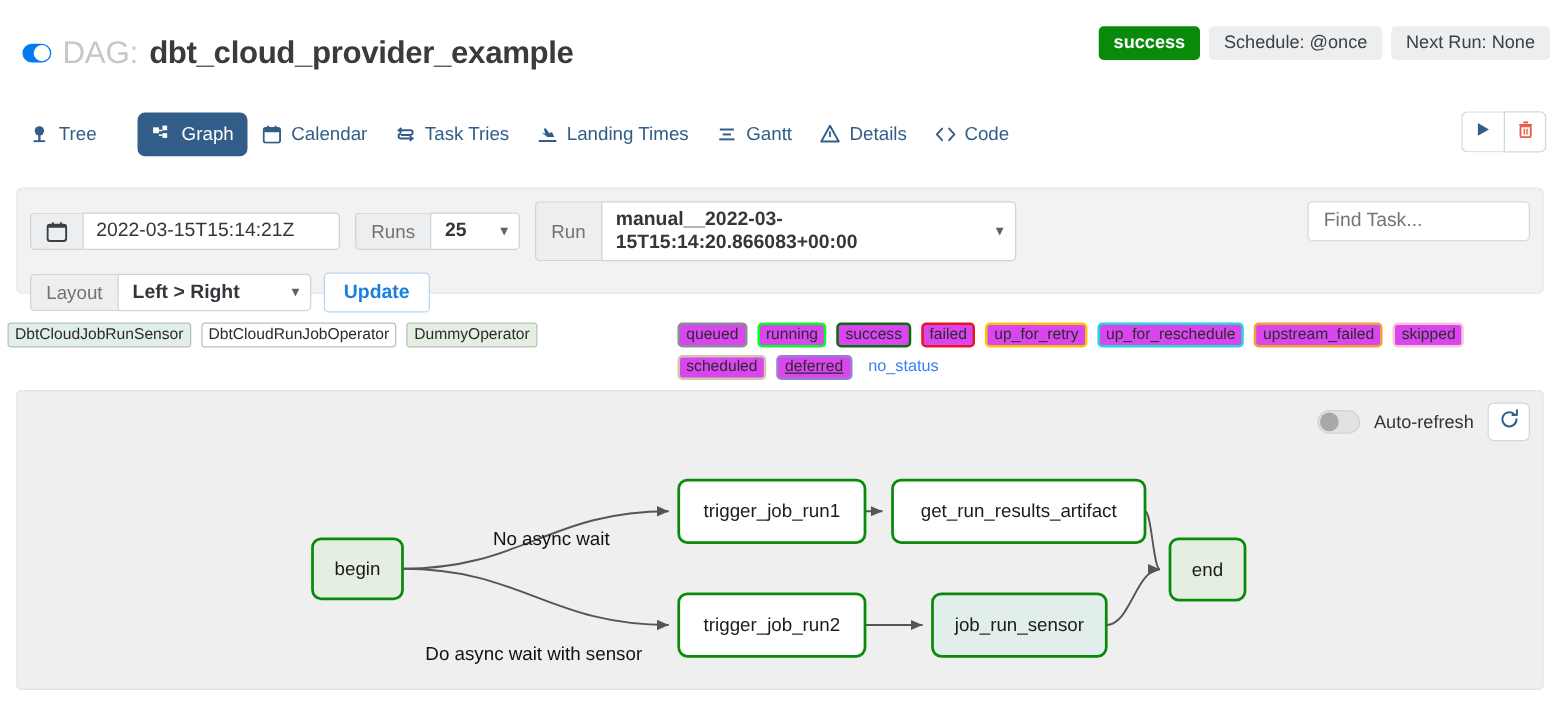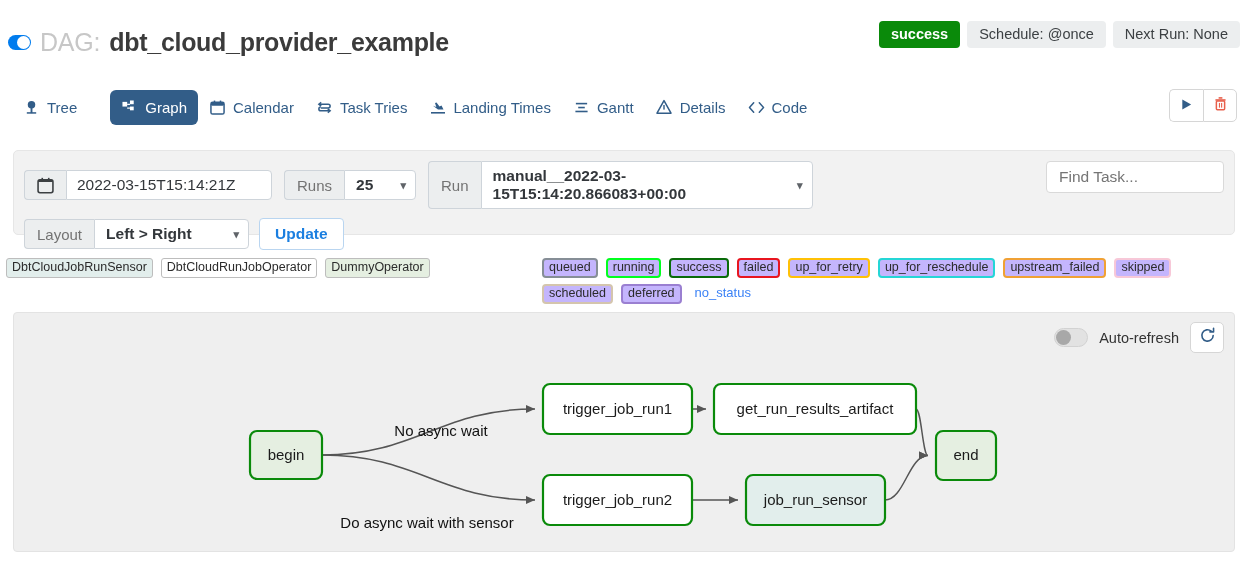--- a/index.html
+++ b/index.html
@@ -10,21 +10,21 @@
     font-family: "Liberation Sans", sans-serif;
     overflow: hidden;
   }
   #app { position: relative; width: 1248px; height: 565px; }
 
   
   .dag-header {
     position: absolute; left: 0; top: 0; width: 1248px; height: 70px;
   }
   .dag-title-wrap {
-    position: absolute; left: 8px; top: 28px;
+    position: absolute; left: 18px; top: 28px;
     display: flex; align-items: center; gap: 9px;
   }
   .toggle-pill {
     width: 23px; height: 15px; border-radius: 8px;
     background: #017cee; position: relative; flex: none;
   }
   .toggle-pill::after {
     content: ""; position: absolute; right: 1px; top: 1px;
     width: 13px; height: 13px; border-radius: 50%; background: #ffffff;
   }
@@ -109,21 +109,21 @@
     padding: 6px 12px; outline: none; font-family: "Liberation Sans", sans-serif;
   }
 
   
   .legend { position: absolute; left: 6px; top: 258px; width: 1240px; }
   .legend-cols { display: flex; align-items: flex-start; }
   .legend-left { width: 536px; }
   .legend-right { flex: 1; }
   .chips { display: flex; flex-wrap: wrap; gap: 6px 8px; }
   .chip {
-    font-size: 12.5px; color: #2b2b2b; background: #c4b5fd;
+    font-size: 12.5px; color: #2b2b2b; background: #d946ef;
     border: 1px solid #bdbdbd; border-radius: 3px; padding: 1px 5px 2px;
     white-space: nowrap; line-height: 15px;
   }
   .chip.sb { font-size: 12.5px; border-width: 2px; padding: 0px 5px 1px; border-radius: 4px; }
   .nostatus { font-size: 13px; color: #3b82f6; padding: 1px 5px 2px; line-height: 15px; }
 
   
   .graph-panel {
     position: absolute; left: 13px; top: 312px; width: 1222px; height: 240px;
     background: #efefef; border: 1px solid #e3e3e3; border-radius: 4px;
@@ -352,21 +352,21 @@
         <div class="chips" id="state-chips">
             <span class="chip sb" style="border-color: rgb(134, 142, 150);">queued</span>
             <span class="chip sb" style="border-color: rgb(1, 255, 31);">running</span>
             <span class="chip sb" style="border-color: rgb(10, 107, 10);">success</span>
             <span class="chip sb" style="border-color: rgb(232, 21, 31);">failed</span>
             <span class="chip sb" style="border-color: rgb(255, 193, 7);">up_for_retry</span>
             <span class="chip sb" style="border-color: rgb(37, 214, 214);">up_for_reschedule</span>
             <span class="chip sb" style="border-color: rgb(240, 161, 53);">upstream_failed</span>
             <span class="chip sb" style="border-color: rgb(247, 200, 216);">skipped</span>
             <span class="chip sb" style="border-color: rgb(212, 197, 173);">scheduled</span>
-            <span class="chip sb" style="border-color: rgb(154, 127, 209);">deferred</span>
+            <span class="chip sb" style="border-color: rgb(154, 127, 209); text-decoration: underline;">deferred</span>
             <span class="nostatus">no_status</span>
           </div>
       </div>
     </div>
   </div>
 
   <div class="graph-panel">
 
     <div class="graph-toolbar">
       <div class="switch"></div>

